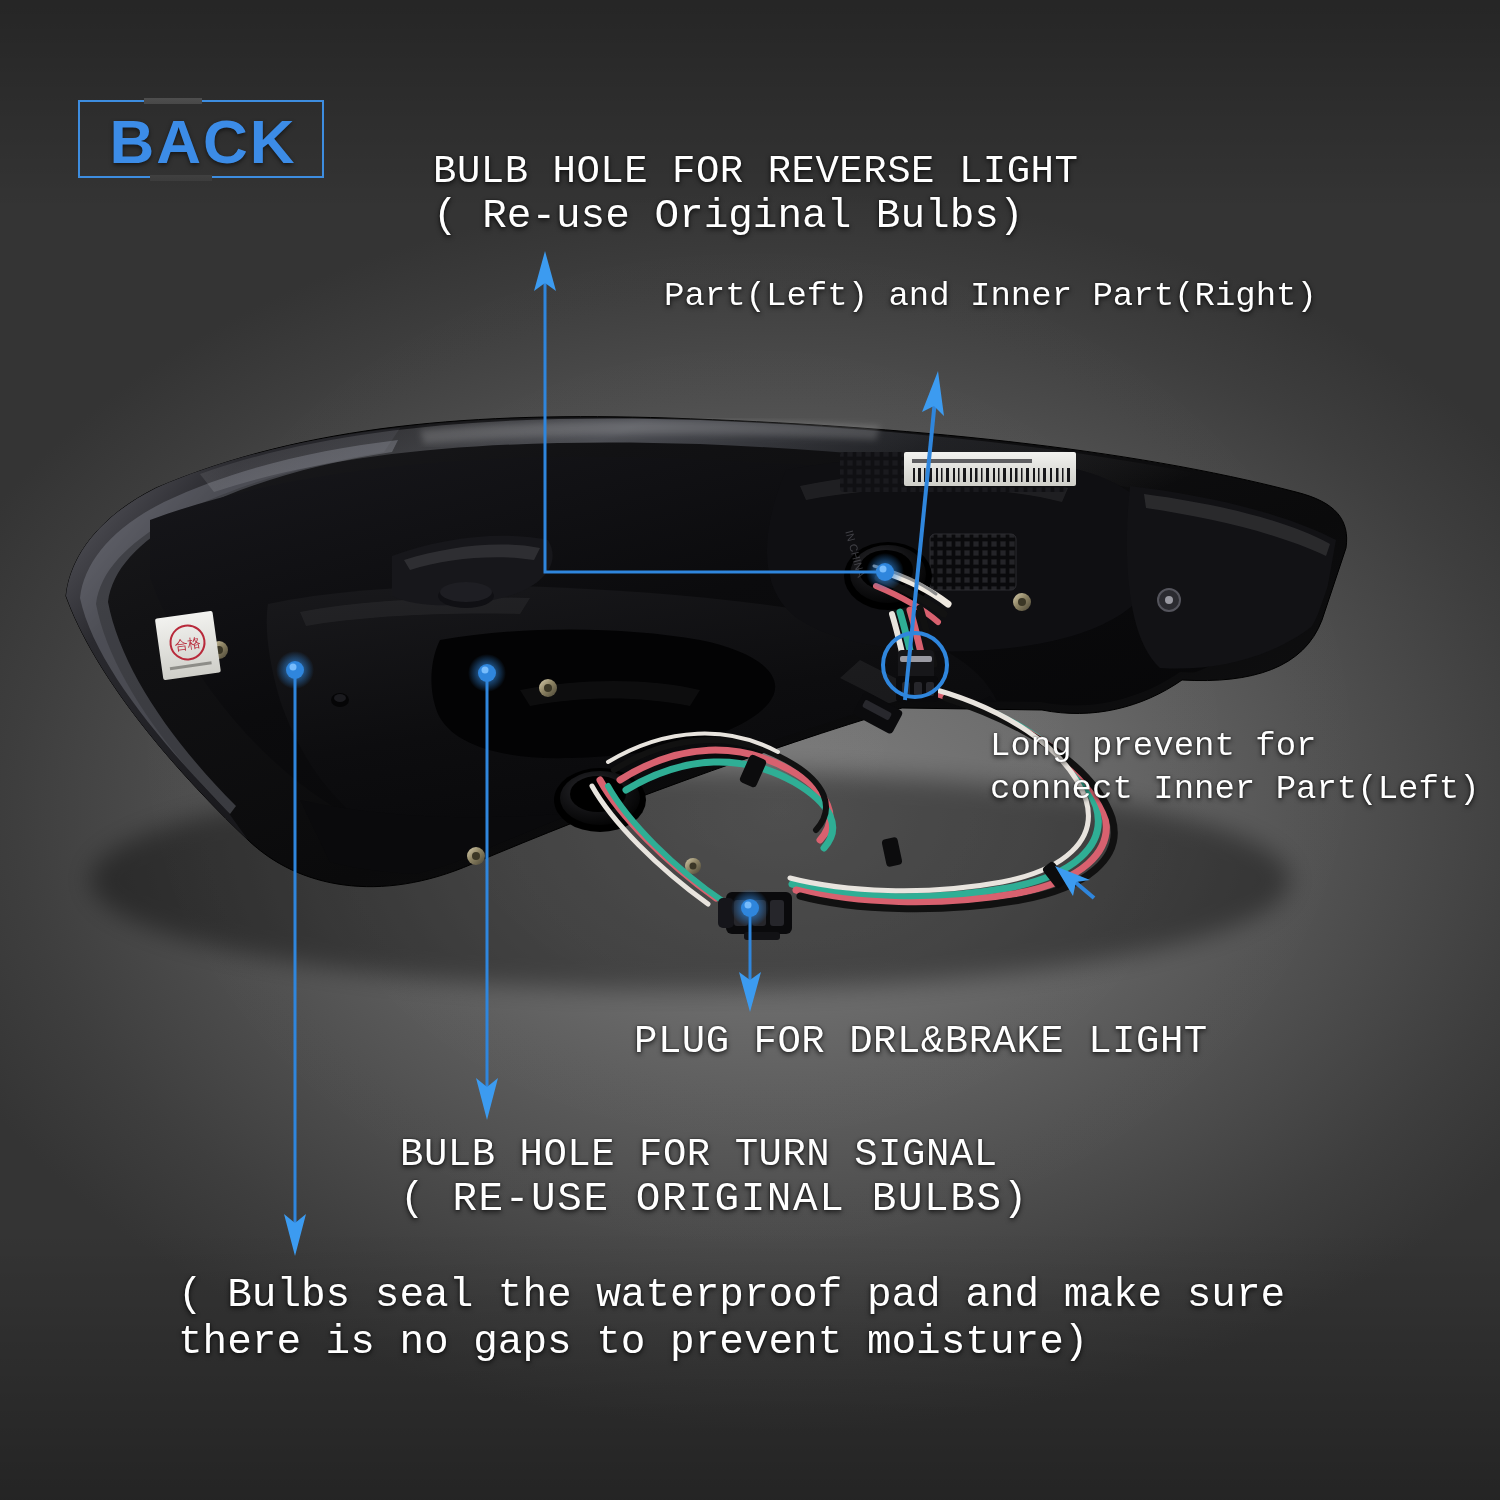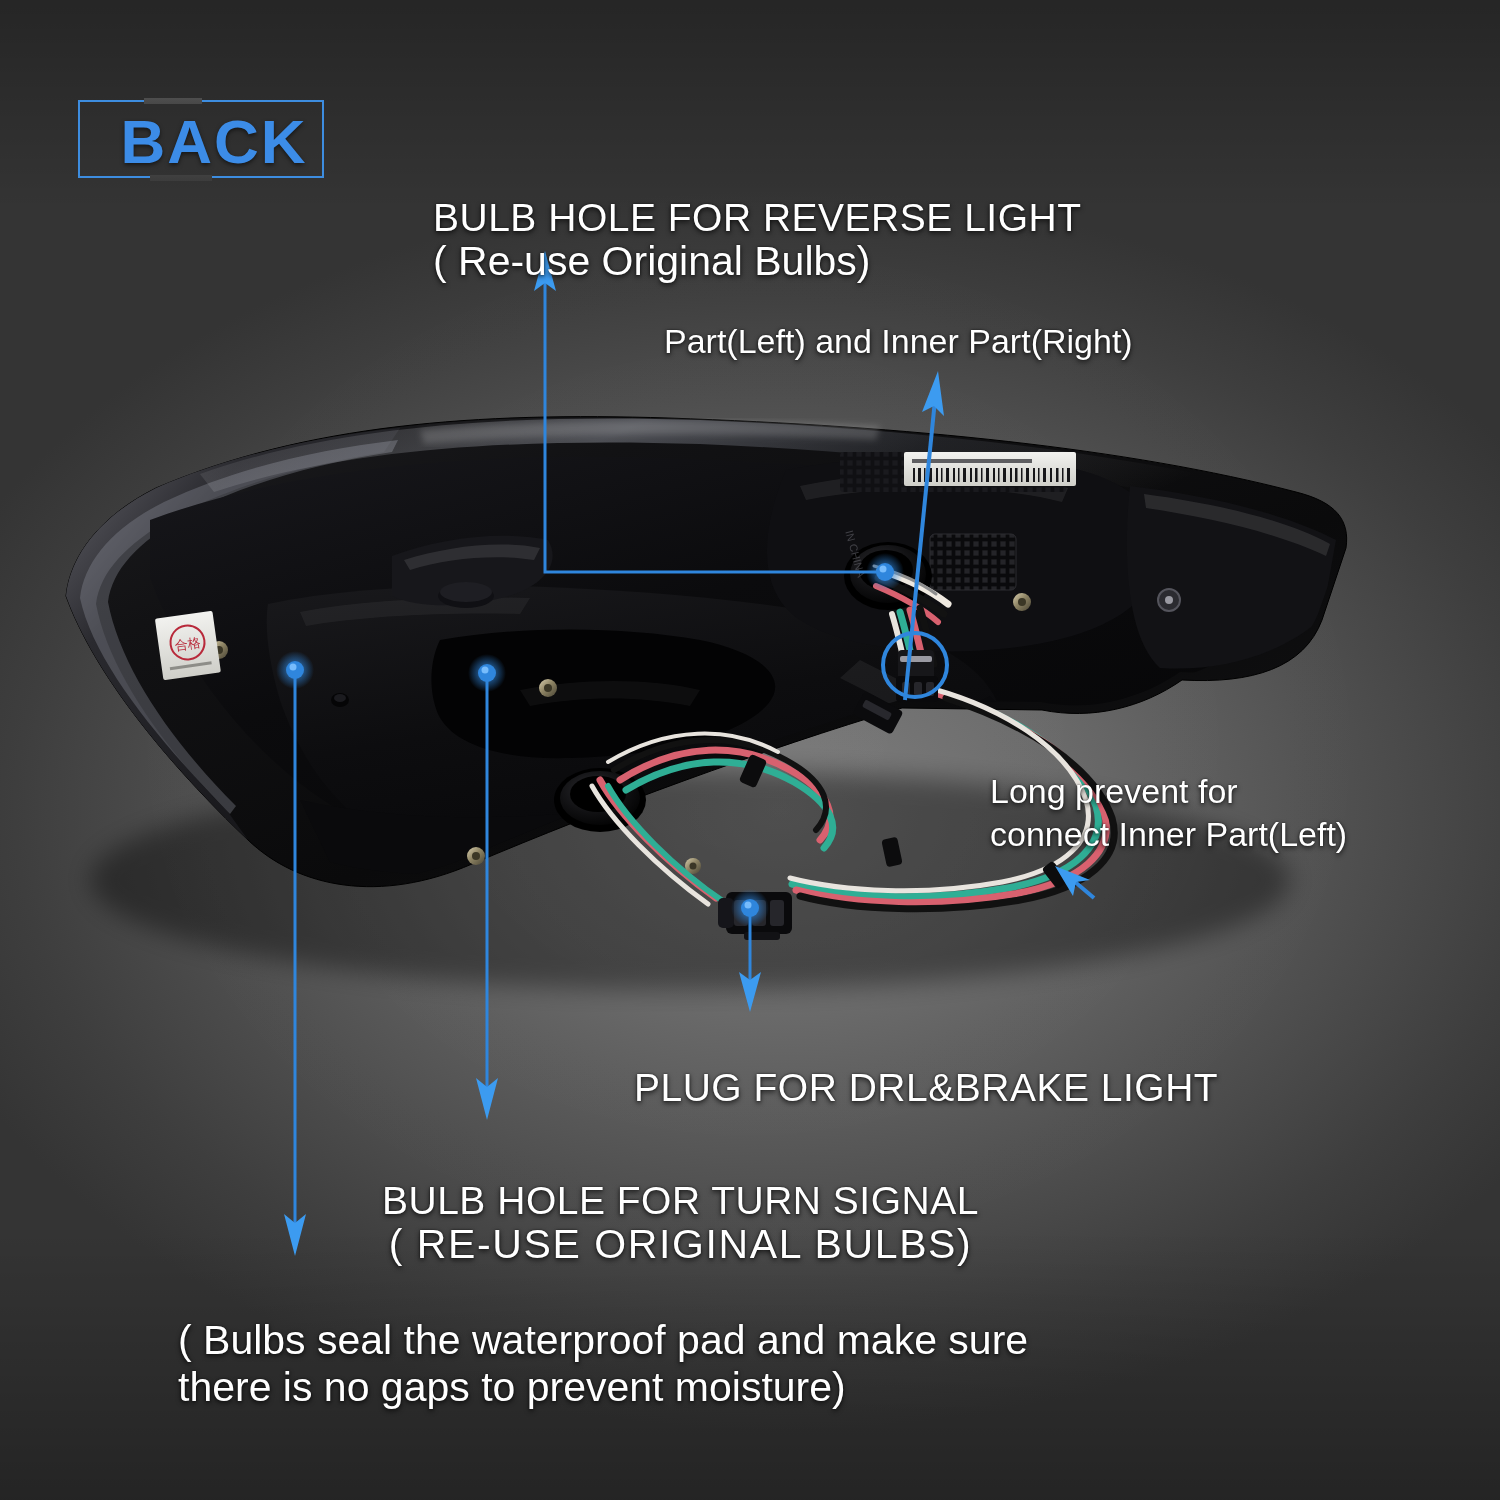--- a/index.html
+++ b/index.html
@@ -33,36 +33,35 @@
   .badge-mask-bottom{
     position:absolute;left:150px;top:175px;width:62px;height:6px;z-index:6;
     background:linear-gradient(180deg,rgba(64,64,64,1),rgba(60,60,60,1));
   }
   .badge-text{
     position:absolute;left:0;top:0;width:246px;height:78px;
     display:flex;align-items:center;justify-content:center;
     color:#3c8ce7;font-size:62px;font-weight:bold;letter-spacing:2px;
     font-family:"Liberation Sans",sans-serif;
     text-shadow:0 2px 4px rgba(0,0,0,0.55);
-    padding-left:11px;
   }
 
   .lbl{position:absolute;z-index:6;color:#fff;white-space:nowrap;
        text-shadow:0 2px 5px rgba(0,0,0,0.75), 0 0 2px rgba(0,0,0,0.6);
-       font-family:Liberation Sans, sans-serif;margin-top:45px;}
+       font-family:Liberation Mono, monospace;}
   .lbl .big{display:block;font-size:39px;letter-spacing:0.5px;line-height:1.06;font-weight:400;}
   .lbl .sub{display:block;font-size:41px;line-height:1.14;font-weight:400;}
   .lbl .sub.caps{letter-spacing:1.6px;}
   .lbl .mid{display:block;font-size:34px;line-height:1.25;font-weight:400;}
 
   #lbl-reverse{left:433px;top:152px;}
   #lbl-short{left:664px;top:275px;}
   #lbl-long{left:990px;top:725px;}
   #lbl-plug{left:634px;top:1022px;}
-  #lbl-turn{left:382px;top:1135px;text-align:center;}
+  #lbl-turn{left:400px;top:1135px;}
   #lbl-water{left:178px;top:1272px;}
 </style>
 </head>
 <body>
 
 <div id="stage">
 
   <svg id="artwork" class="layer" viewBox="0 0 1500 1500">
     <defs>
       <linearGradient id="shellA" x1="0" y1="0" x2="1" y2="1">

